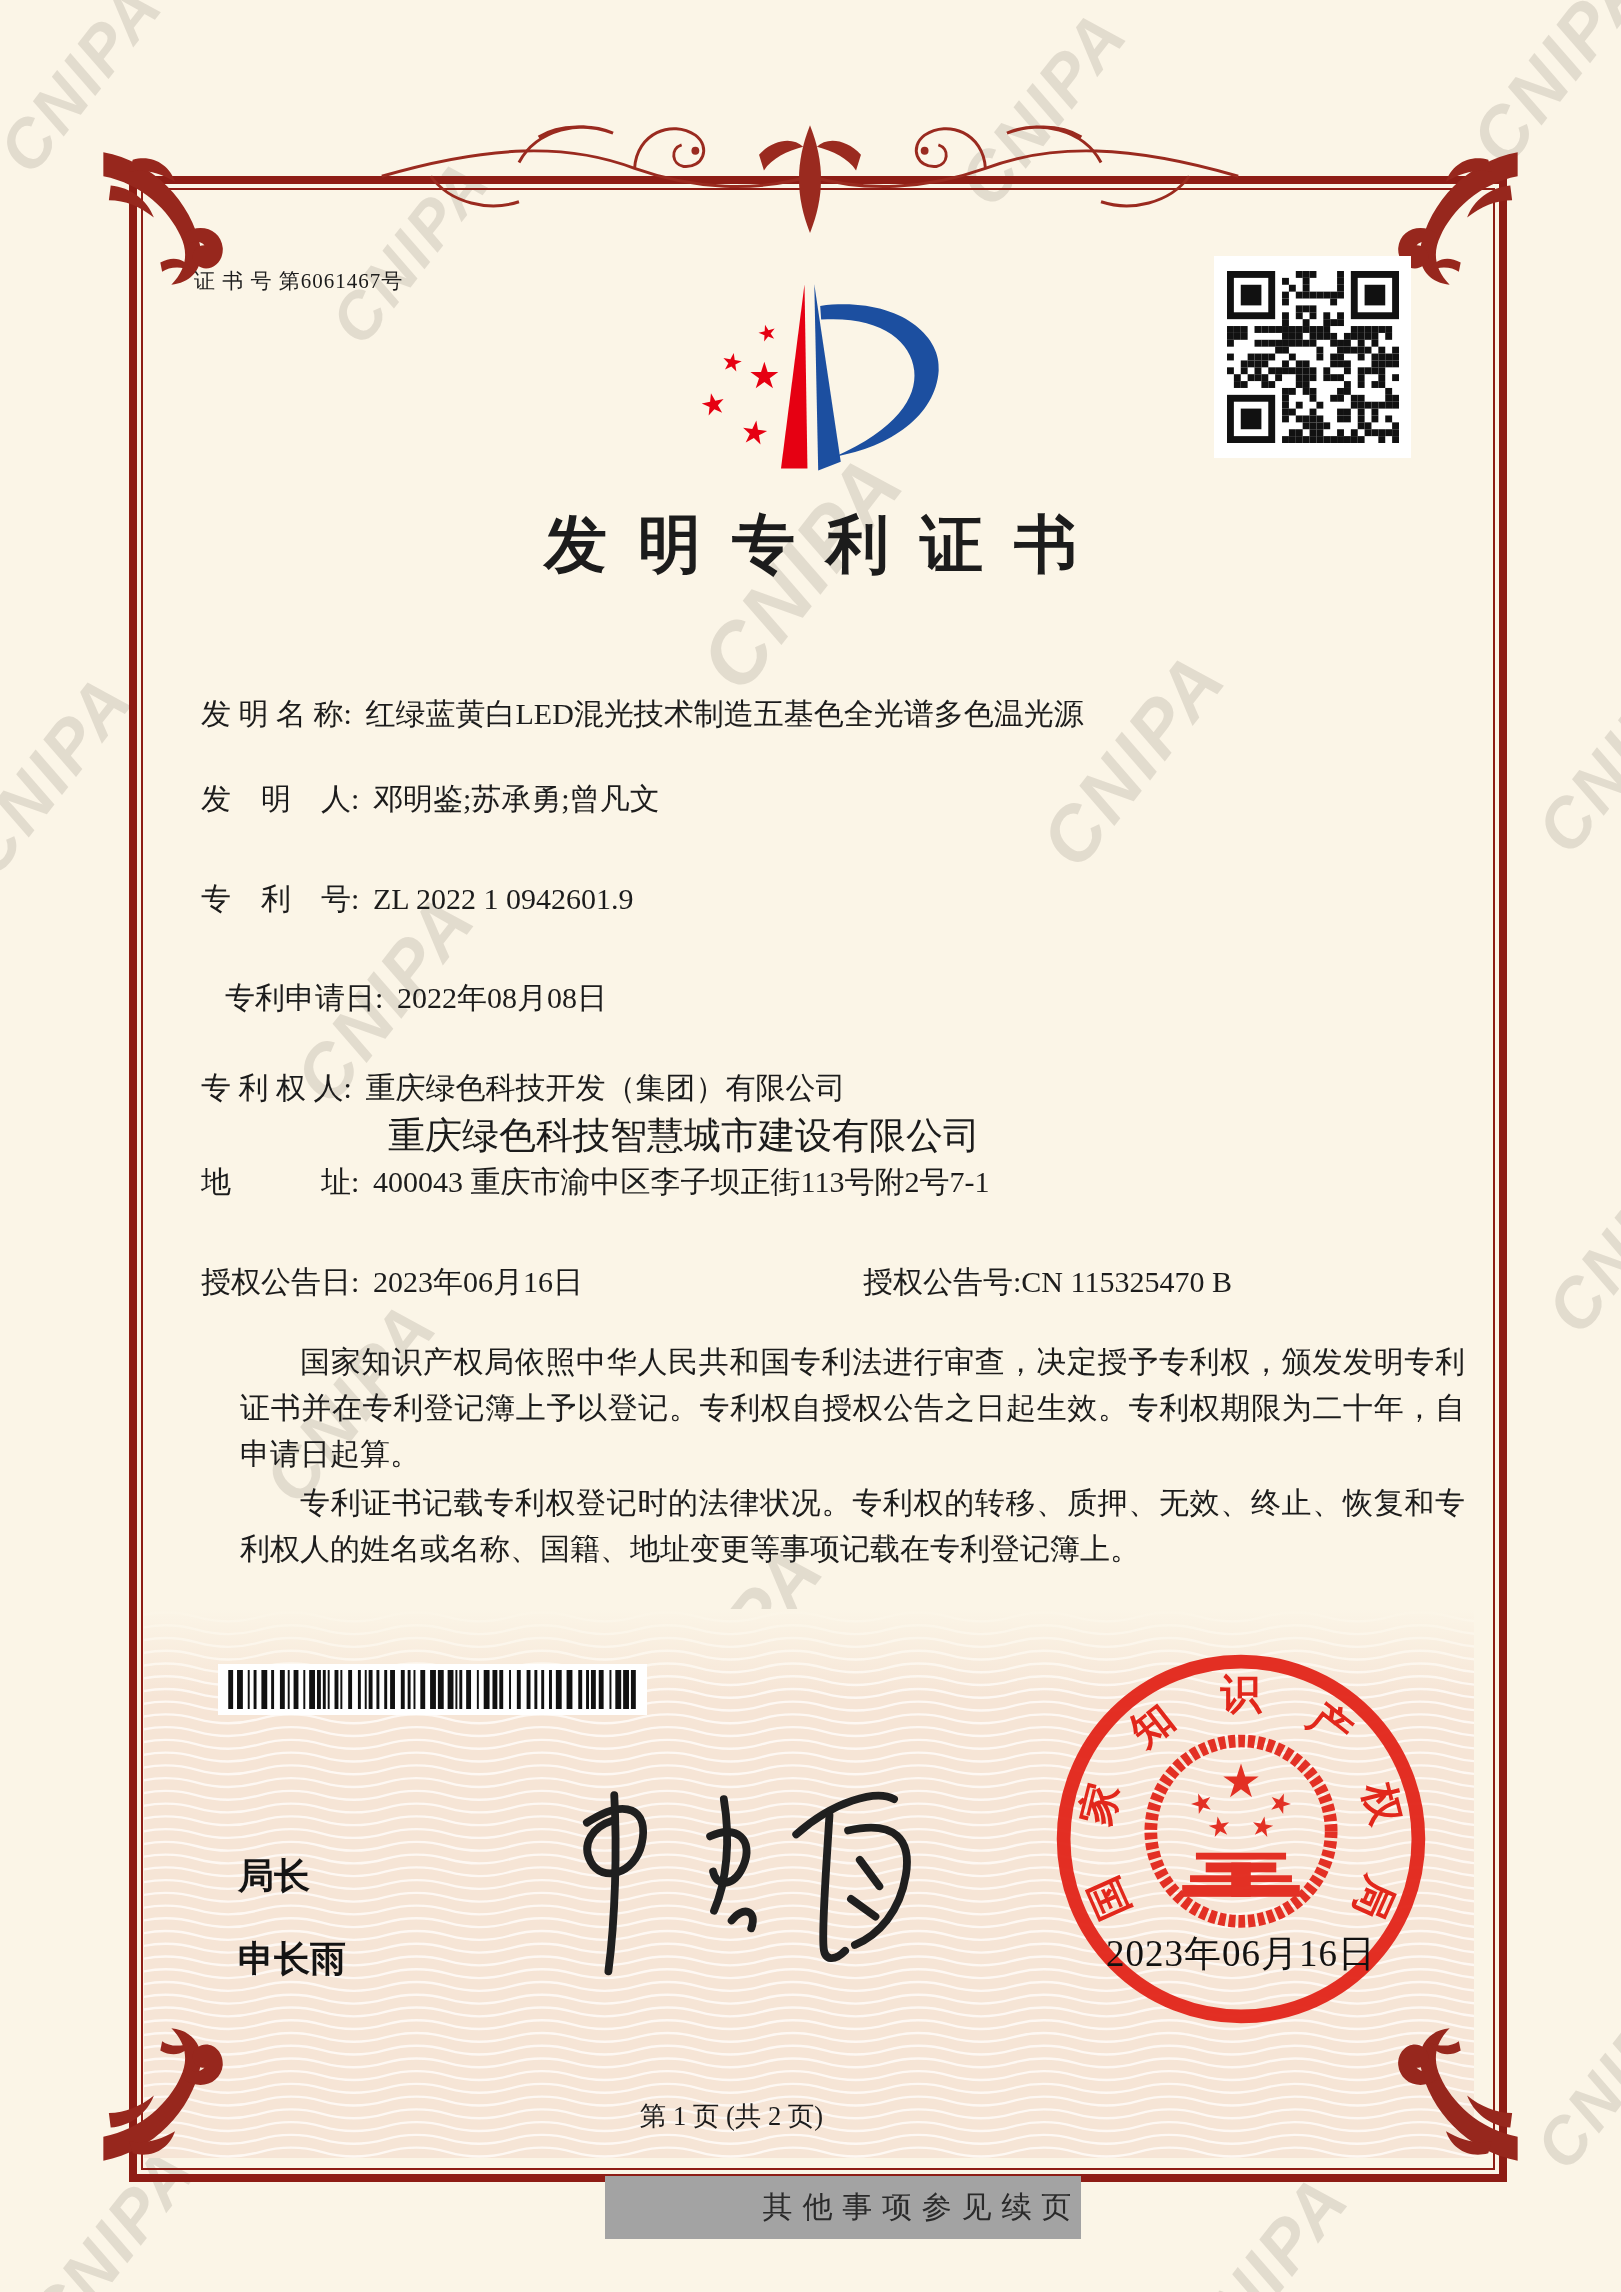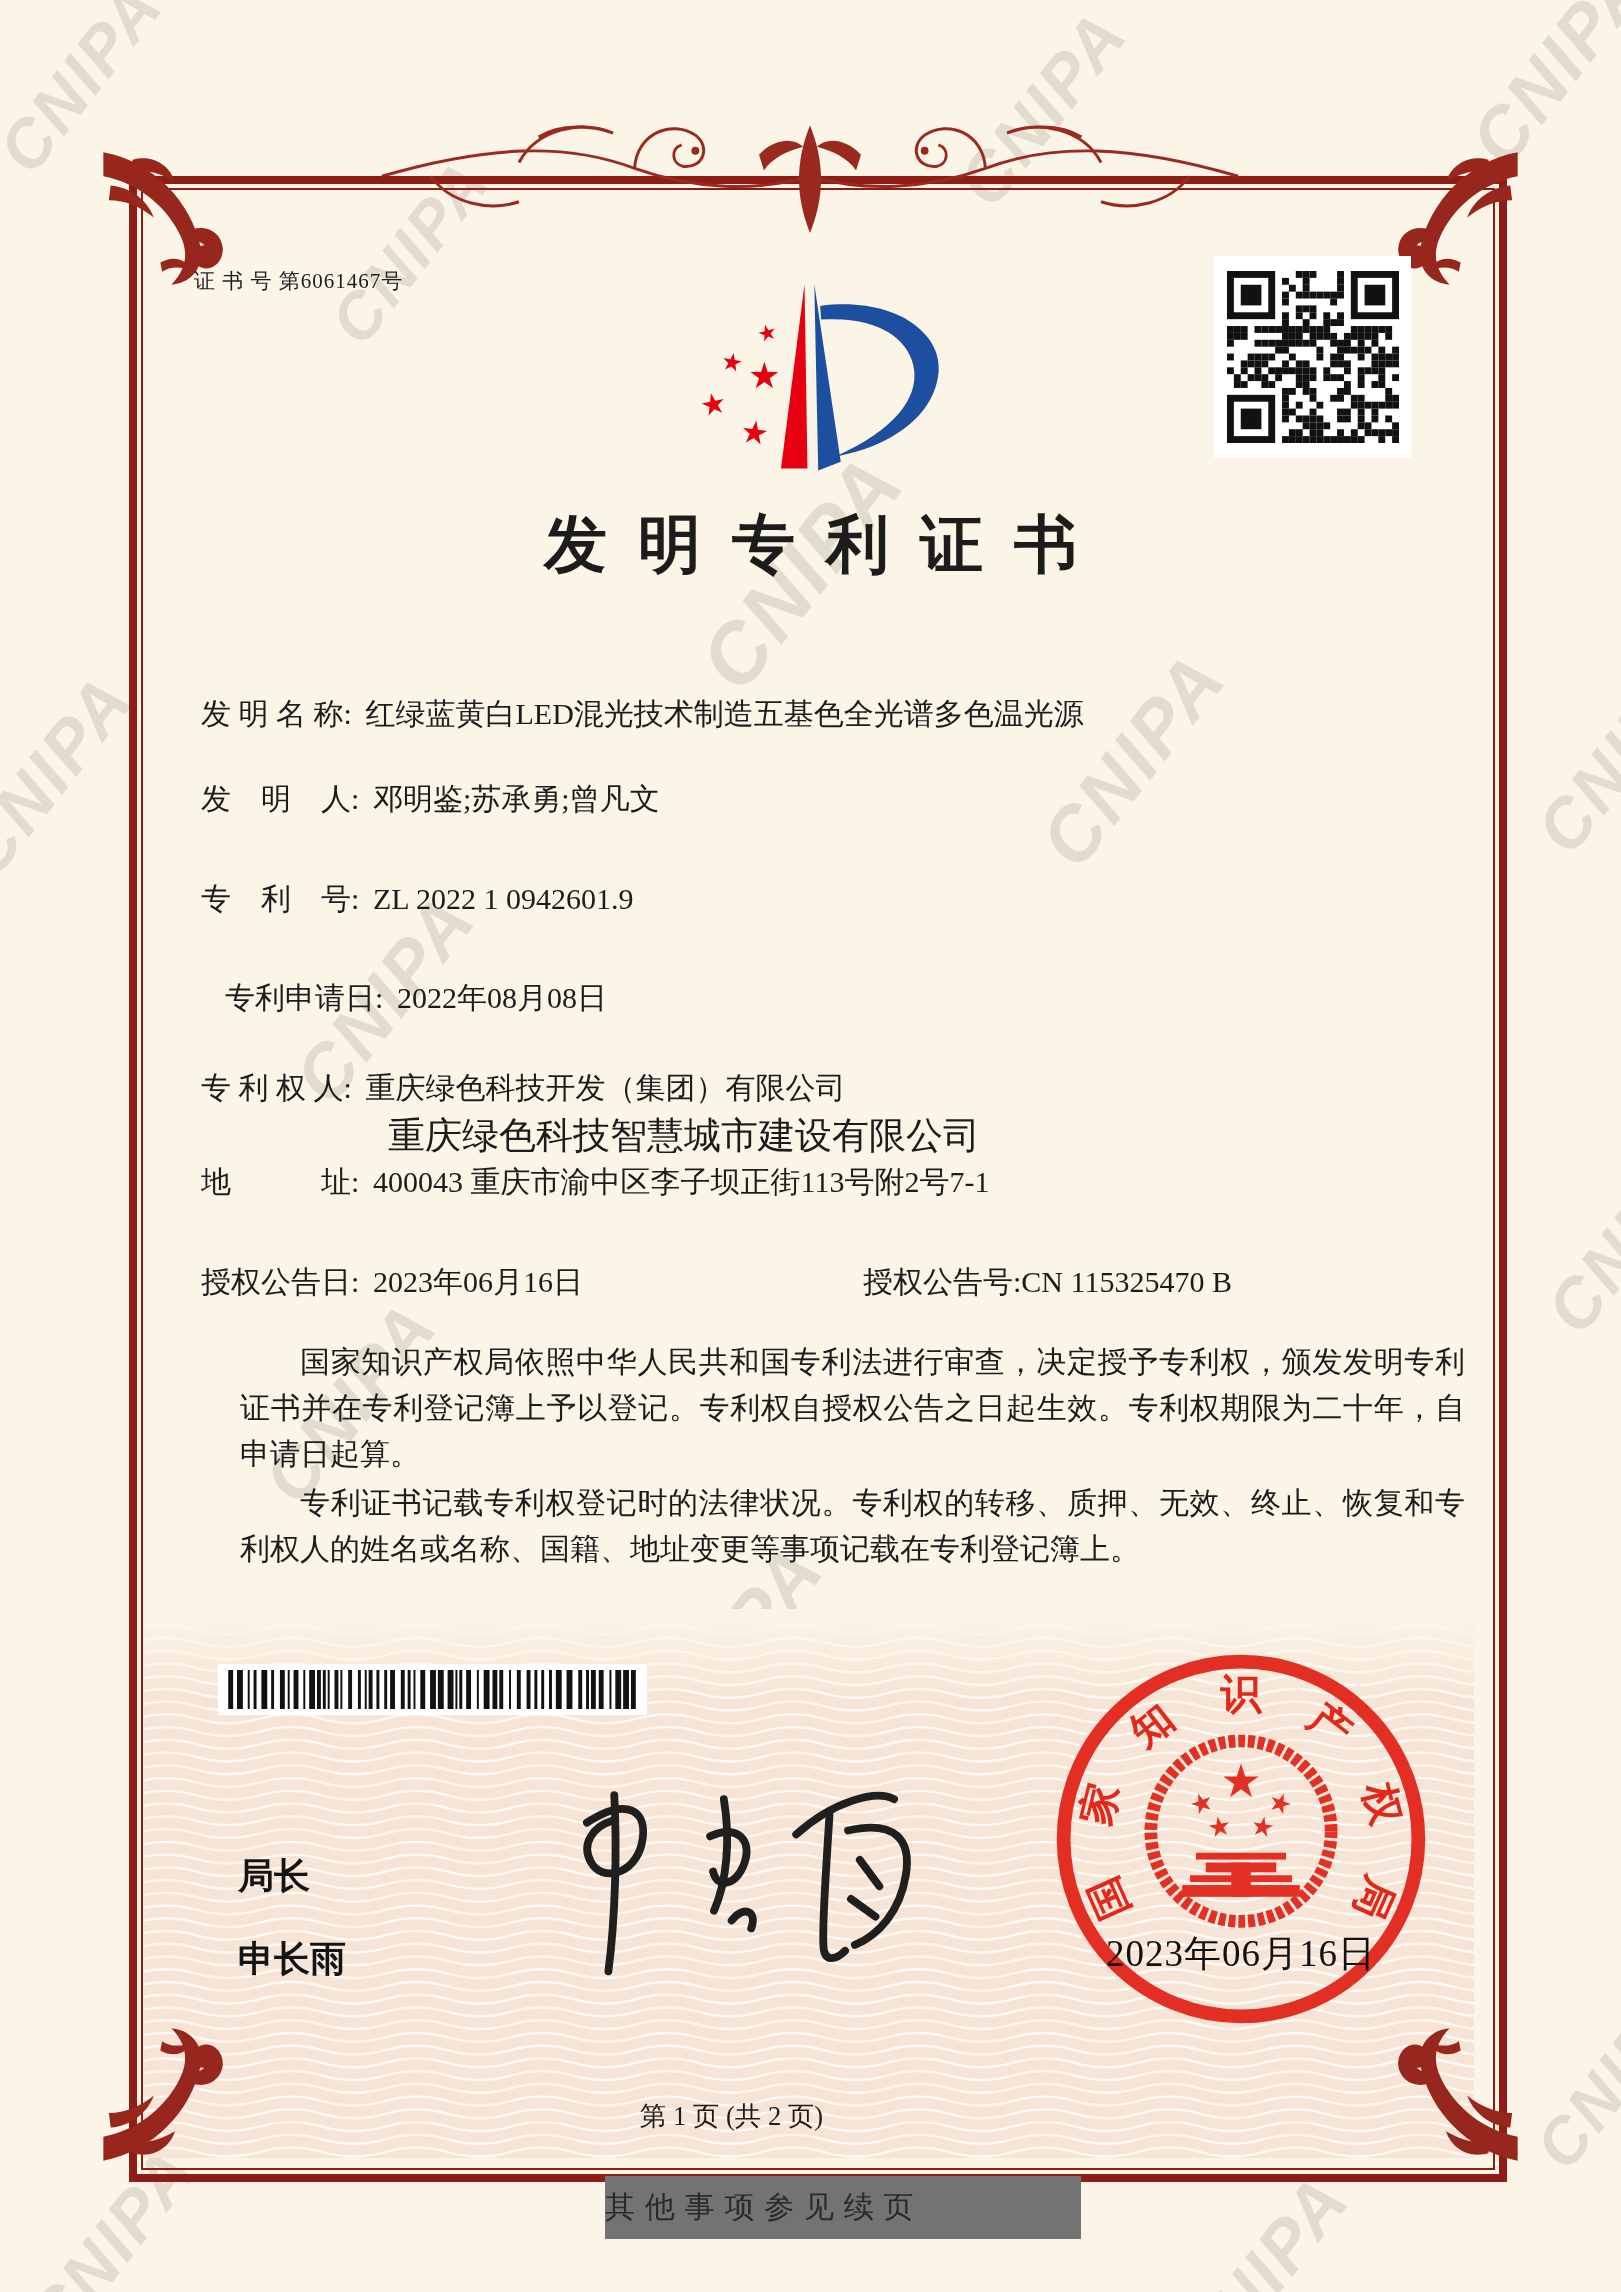--- a/index.html
+++ b/index.html
@@ -33,22 +33,22 @@
   .qr-box{position:absolute;left:1214px;top:256px;width:197px;height:202px;background:#ffffff;
       display:flex;align-items:center;justify-content:center;}
   .director{position:absolute;left:238px;font-size:36px;font-weight:bold;
       font-family:Liberation Serif, serif;color:#141414;}
   .seal-wrap{position:absolute;left:1045px;top:1643px;width:392px;height:392px;}
   .seal-char{position:absolute;font-size:41px;font-weight:bold;color:#e2271b;
       font-family:"Liberation Serif","DejaVu Serif",serif;}
   .seal-date{position:absolute;left:1045px;top:1929px;width:392px;text-align:center;
       font-size:37px;color:#111;letter-spacing:1px;}
   .pageinfo{position:absolute;left:0;top:2098px;width:1463px;text-align:center;font-size:26.5px;}
-  .footer-strip{position:absolute;left:605px;top:2176px;width:476px;height:63px;background:#737373;
-      display:flex;align-items:center;justify-content:flex-start;}
+  .footer-strip{position:absolute;left:605px;top:2176px;width:476px;height:63px;background:#a3a3a3;
+      display:flex;align-items:center;justify-content:flex-end;}
   .footer-note{font-size:30px;letter-spacing:9.8px;color:#2a2a2a;}
   .orn{position:absolute;}
 </style>
 </head>
 <body>
 
 <div class="page">
 
   <div id="wm-layer">
       <span class="wm" style="left: -29px; top: 39px; font-size: 67px;">CNIPA</span>

